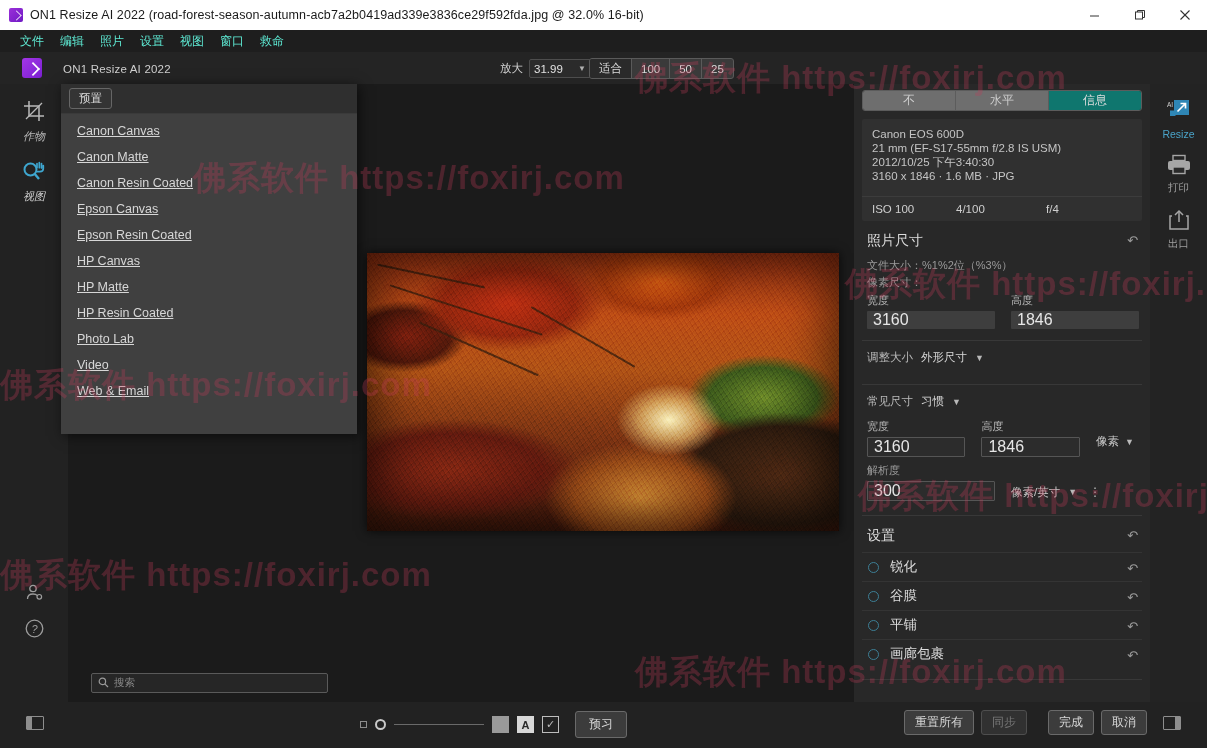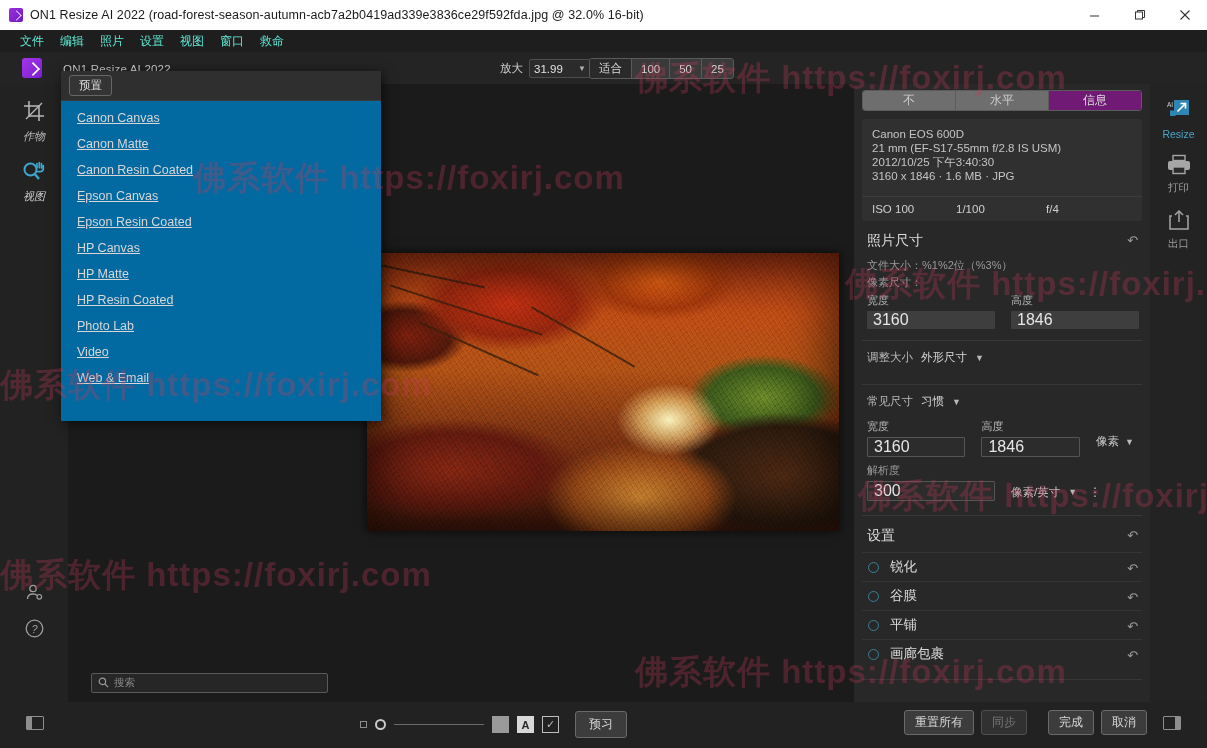--- a/index.html
+++ b/index.html
@@ -128,22 +128,22 @@
       repeating-linear-gradient(-42deg, rgba(0,0,0,.10) 0 1px, rgba(255,210,90,.07) 1px 2px, rgba(0,0,0,0) 2px 5px);
     mix-blend-mode: overlay;
   }
   .photo-vig { position: absolute; inset: 0; box-shadow: inset 0 0 46px 12px rgba(0,0,0,.55); }
   .branch {
     position: absolute; background: #3a2012; border-radius: 2px; opacity: .8;
   }
 
   
   .presetpanel {
-    position: absolute; left: 61px; top: 71px; width: 320px; height: 350px;
-    background: #0369a1; box-shadow: 2px 2px 12px rgba(0,0,0,.6);
+    position: absolute; left: 61px; top: 84px; width: 296px; height: 350px;
+    background: #404040; box-shadow: 2px 2px 12px rgba(0,0,0,.6);
   }
   .preset-head {
     height: 30px; border-bottom: 1px solid #3a3a3a; display: flex; align-items: center;
     padding-left: 8px; background: #2f2f2f;
   }
   .preset-chip {
     border: 1px solid #666; border-radius: 3px; font-size: 11.5px; color: #dadada;
     padding: 2px 9px; background: #343434;
   }
   .preset-list { padding-top: 4px; }
@@ -160,21 +160,21 @@
   .seg {
     margin: 6px 8px 0; height: 21px; display: flex;
     border: 1px solid #5c5c5c; border-radius: 3px; overflow: hidden;
   }
   .seg-btn {
     flex: 1; display: flex; align-items: center; justify-content: center;
     font-size: 12px; color: #cfcfcf; background: #6e6e6e;
     border-right: 1px solid #5c5c5c;
   }
   .seg-btn:last-child { border-right: none; }
-  .seg-btn.active { background: #701a75; color: #dedede; }
+  .seg-btn.active { background: #0f766e; color: #dedede; }
 
   .infobox {
     margin: 8px 8px 0; background: #303030; border-radius: 2px;
     padding: 8px 10px 6px;
   }
   .infobox .line { font-size: 11.5px; color: #c4c4c4; line-height: 14px; }
   .exif-sep { border-top: 1px solid #3c3c3c; margin: 13px -10px 0; }
   .exif-row { display: flex; padding-top: 6px; font-size: 11.5px; color: #cfcfcf; }
   .exif-row span:nth-child(1) { width: 84px; }
   .exif-row span:nth-child(2) { width: 90px; }
@@ -403,21 +403,21 @@
     </div>
 
     <div class="infobox">
       <div class="line">Canon EOS 600D</div>
       <div class="line">21 mm (EF-S17-55mm f/2.8 IS USM)</div>
       <div class="line">2012/10/25 下午3:40:30</div>
       <div class="line">3160 x 1846 · 1.6 MB · JPG</div>
       <div class="exif-sep"></div>
       <div class="exif-row">
         <span>ISO 100</span>
-        <span>1/100</span>
+        <span>4/100</span>
         <span>f/4</span>
       </div>
     </div>
 
     <div class="sect">
       <div class="sect-title">
         <span>照片尺寸</span>
         <span class="reset-ico">↶</span>
       </div>
       <div class="sub">文件大小：%1%2位（%3%）</div>

